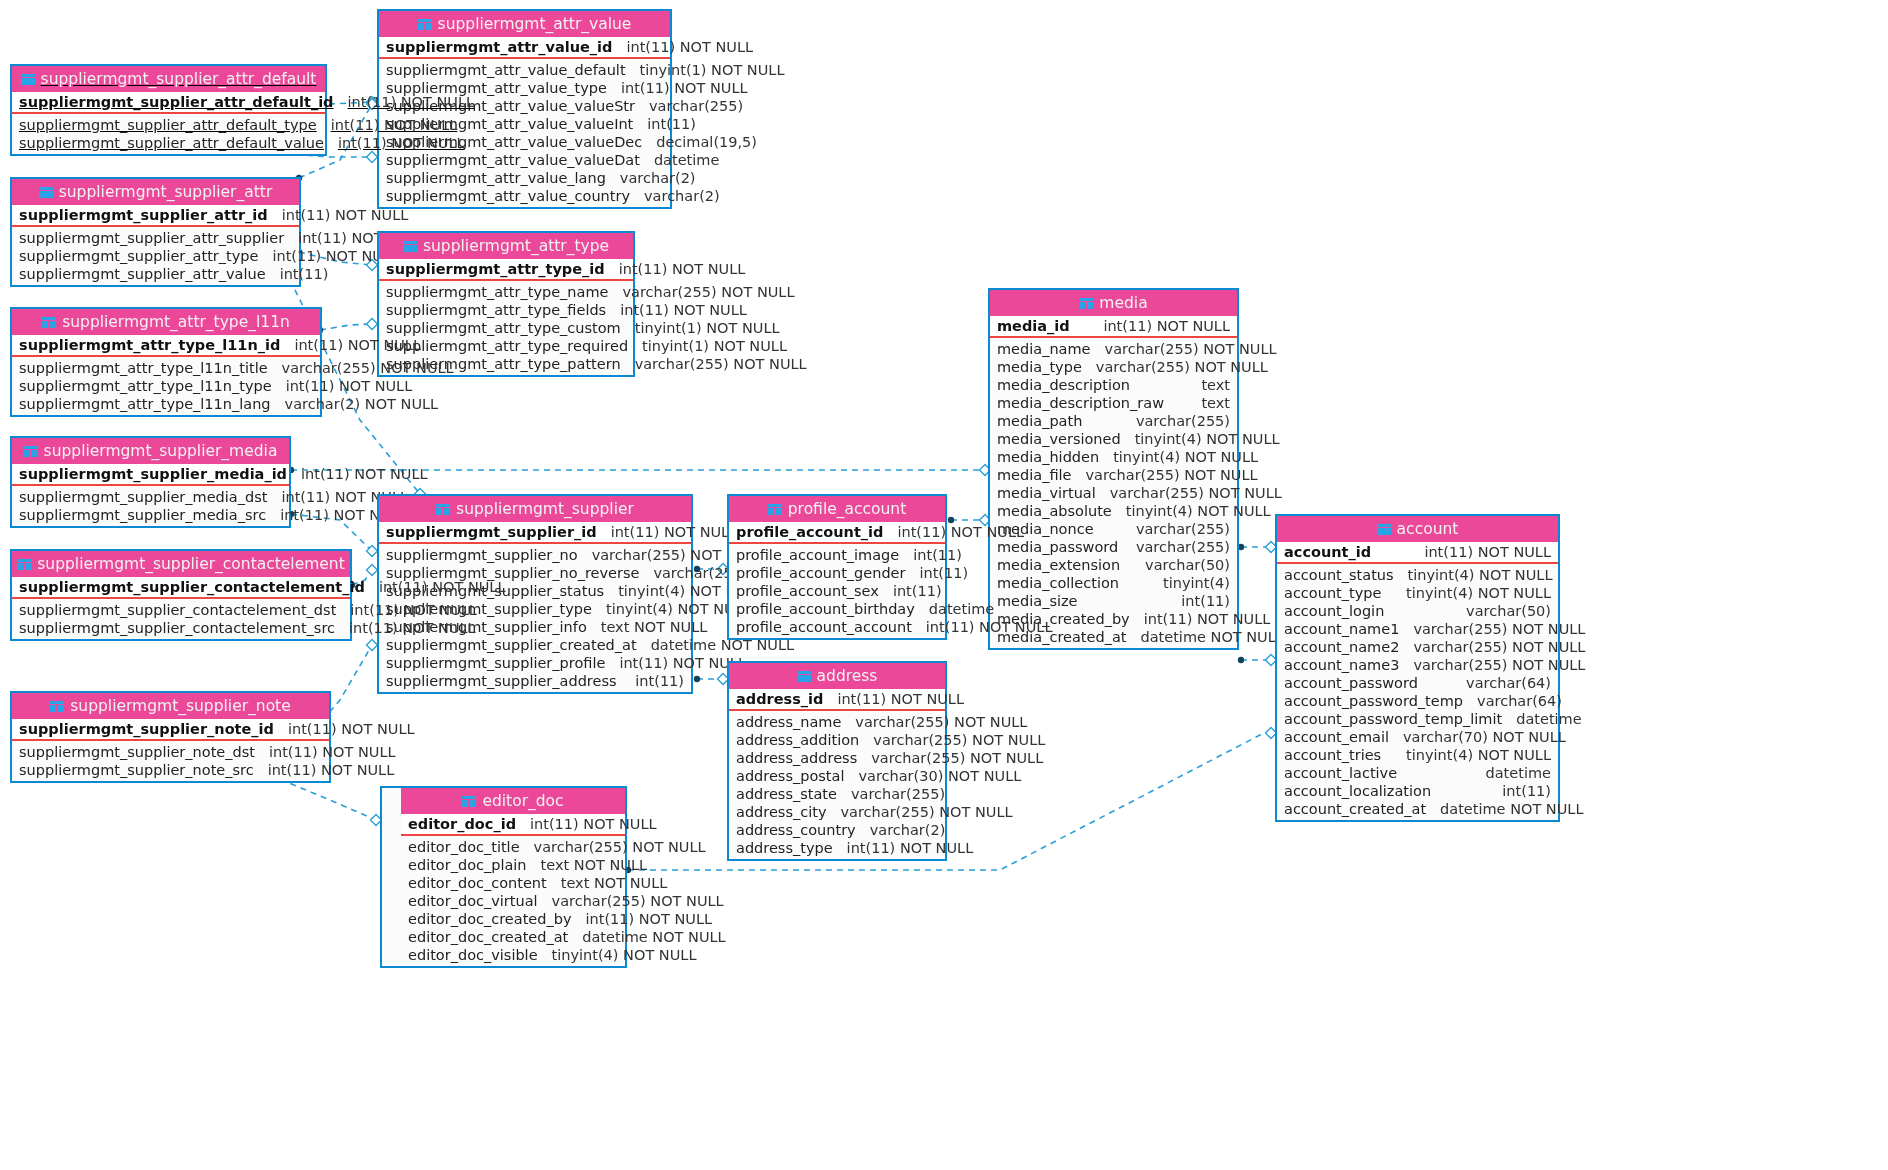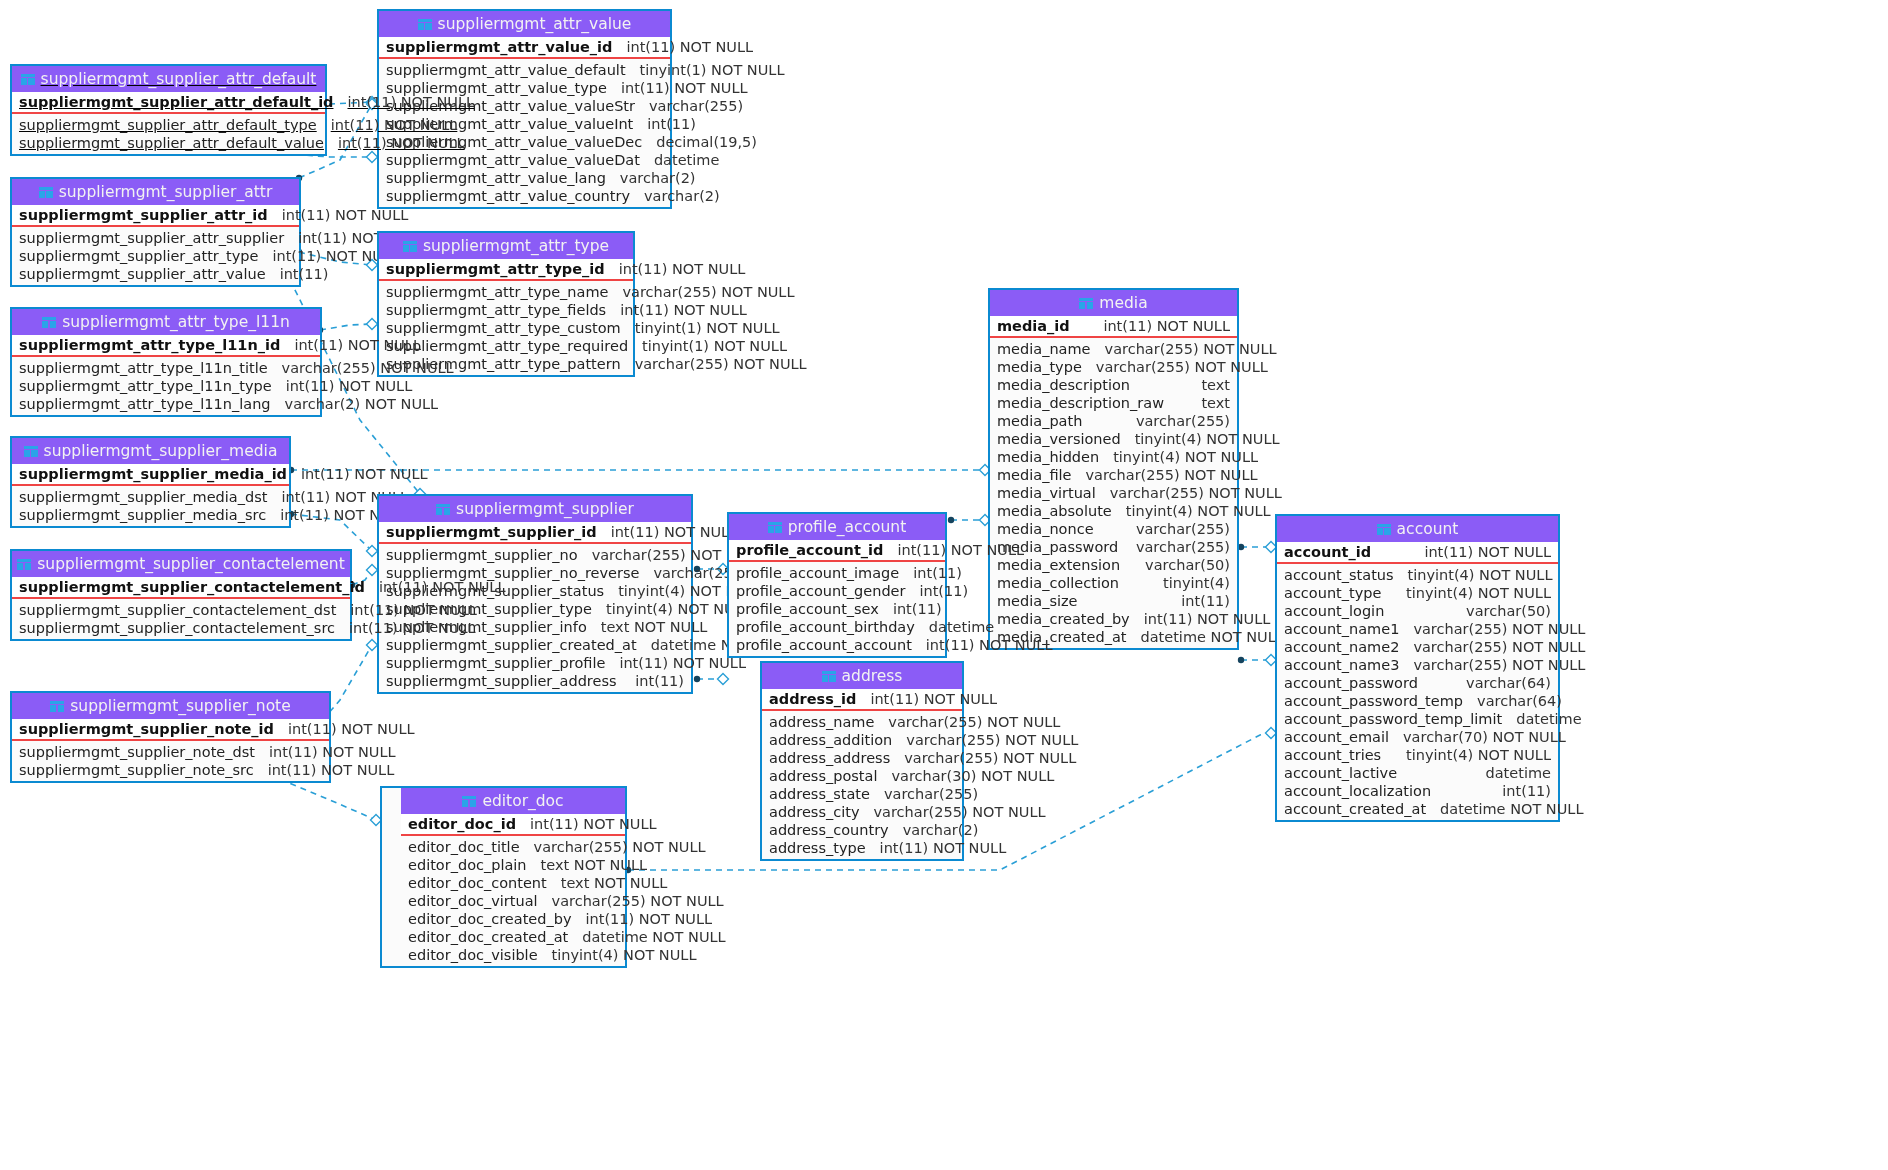--- a/index.html
+++ b/index.html
@@ -2,21 +2,21 @@
 <html><head>
 <meta charset="utf-8">
 <style>
   html,body{margin:0;padding:0;background:#ffffff;}
   body{width:1888px;height:1170px;position:relative;overflow:hidden;
        font-family:"DejaVu Sans","Liberation Sans",sans-serif;}
   #canvas{position:absolute;inset:0;}
   svg#links{position:absolute;left:0;top:0;width:1888px;height:1170px;pointer-events:none;}
 
   .entity{position:absolute;border:2px solid #0b8ad1;background:#fbfbfb;box-sizing:border-box;}
-  .ent-header{background:#8b5cf6;color:#f2f2f2;font-size:15.5px;line-height:26px;height:26px;
+  .ent-header{background:#ec4899;color:#f2f2f2;font-size:15.5px;line-height:26px;height:26px;
               text-align:center;white-space:nowrap;display:flex;align-items:center;justify-content:center;gap:6px;}
   .tbl-icon{display:inline-block;width:14px;height:11px;position:relative;flex:0 0 auto;}
   .tbl-icon i{position:absolute;background:#2aa4e8;display:block;}
   .tbl-icon i.r1{left:0;top:0;width:14px;height:3.5px;}
   .tbl-icon i.r2a{left:0;top:4.5px;width:6px;height:6.5px;}
   .tbl-icon i.r2b{left:7.5px;top:4.5px;width:6.5px;height:6.5px;}
 
   .pk-row{display:flex;justify-content:space-between;align-items:center;
           border-bottom:2px solid #ef4444;background:#fff;
           padding:2px 7px;font-size:14.5px;white-space:nowrap;}
@@ -398,21 +398,21 @@
         <div class="frow">
           <span class="fname">suppliermgmt_supplier_profile</span>
           <span class="ftype">int(11) NOT NULL</span>
         </div>
         <div class="frow">
           <span class="fname">suppliermgmt_supplier_address</span>
           <span class="ftype">int(11)</span>
         </div>
       </div>
     </div>
-    <div class="entity" style="left: 727px; top: 512px; width: 220px;">
+    <div class="entity" style="left: 727px; top: 494px; width: 220px;">
       <div class="ent-header">
         <span class="tbl-icon">
           <i class="r1"></i>
           <i class="r2a"></i>
           <i class="r2b"></i>
         </span>
         <span>profile_account</span>
       </div>
       <div class="pk-row">
         <span class="fname">profile_account_id</span>
@@ -530,21 +530,21 @@
         <div class="frow">
           <span class="fname">suppliermgmt_supplier_contactelement_dst</span>
           <span class="ftype">int(11) NOT NULL</span>
         </div>
         <div class="frow">
           <span class="fname">suppliermgmt_supplier_contactelement_src</span>
           <span class="ftype">int(11) NOT NULL</span>
         </div>
       </div>
     </div>
-    <div class="entity" style="left: 727px; top: 661px; width: 204px; margin-left: 33px;">
+    <div class="entity" style="left: 727px; top: 661px; width: 220px;">
       <div class="ent-header">
         <span class="tbl-icon">
           <i class="r1"></i>
           <i class="r2a"></i>
           <i class="r2b"></i>
         </span>
         <span>address</span>
       </div>
       <div class="pk-row">
         <span class="fname">address_id</span>

